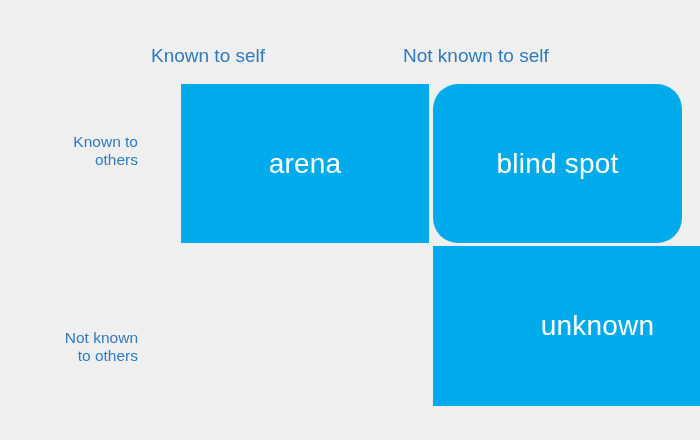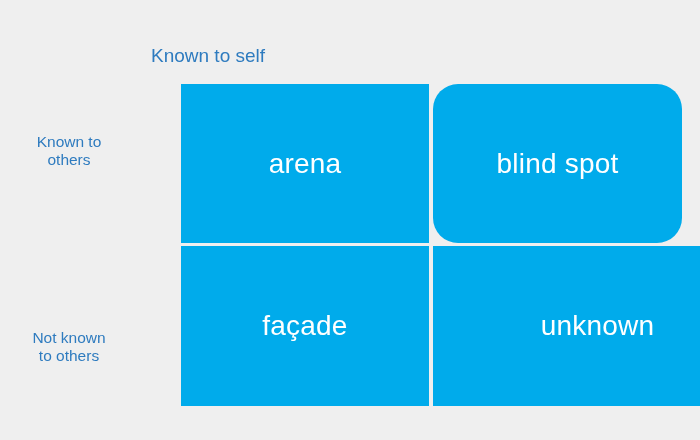--- a/index.html
+++ b/index.html
@@ -37,21 +37,21 @@
   .col-head.c1 { left: 403px; }
 
   
   .row-head {
     position: absolute;
     left: 0;
     width: 138px;
     font-size: 15.5px;
     line-height: 18px;
     color: #2e7bbf;
-    text-align: center;
+    text-align: right;
     white-space: pre-line;
   }
   .row-head.r0 { top: 133px; }
   .row-head.r1 { top: 293px; margin-top: 36px; }
 
   
   .grid {
     position: absolute;
     left: 152px;
     top: 84px;
@@ -80,39 +80,37 @@
     letter-spacing: 0.2px;
   }
 </style>
 </head>
 <body>
 
 <div id="matrix">
 
   <div class="col-head c0">Known to self</div>
 
+  <div class="col-head c1">Not known to self</div>
 
   <div class="row-head r0">Known to
 others</div>
 
   <div class="row-head r1">Not known
 to others</div>
 
   <div class="grid">
 
     <div class="cell q0">
       <span class="cell-label">arena</span>
     </div>
 
     <div class="cell q1">
       <span class="cell-label">blind spot</span>
     </div>
 
-    <div class="cell q2">
-      <span class="cell-label">façade</span>
-    </div>
 
     <div class="cell q3">
       <span class="cell-label">unknown</span>
     </div>
 
   </div>
 </div>
 
 </body></html>

